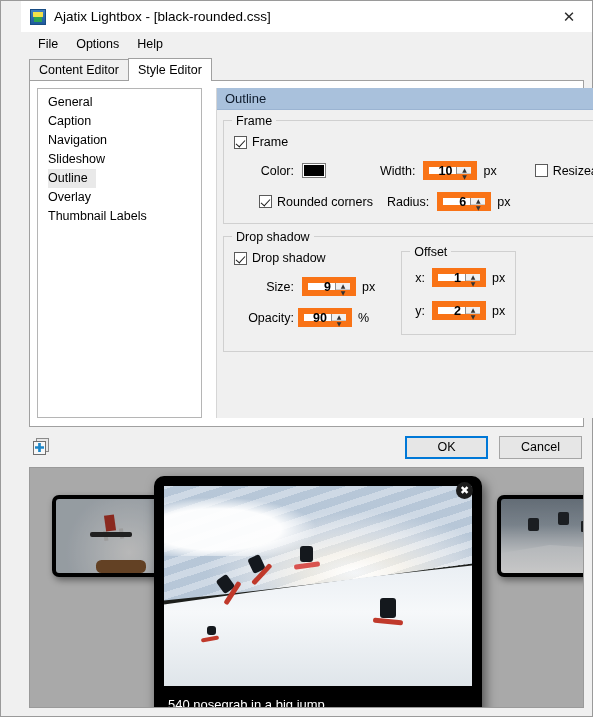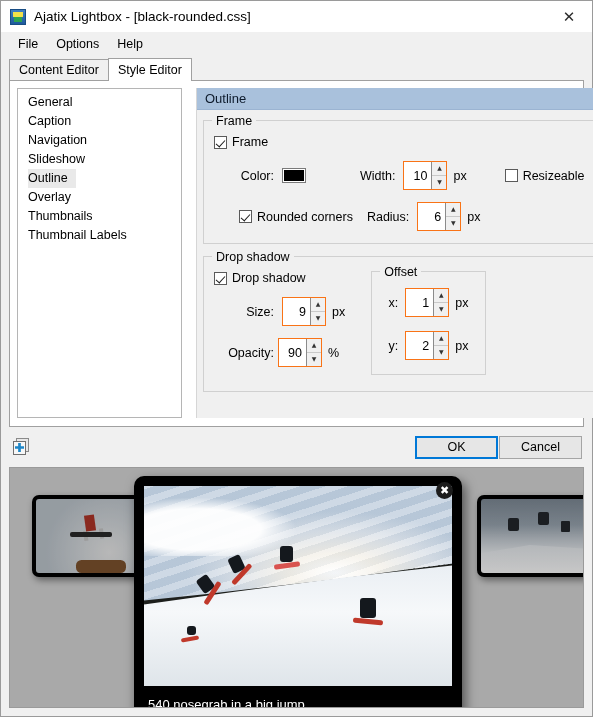--- a/index.html
+++ b/index.html
@@ -14,20 +14,21 @@
   }
 
   
   .window {
     position: relative;
     width: 593px; height: 717px;
     background: #f0f0f0;
     border: 1px solid #9a9a9a;
     display: flex;
     flex-direction: column;
+    padding-left: 20px;
   }
 
   
   .titlebar {
     height: 31px;
     background: #ffffff;
     display: flex;
     align-items: center;
     flex: 0 0 auto;
     position: relative;
@@ -211,24 +212,25 @@
 
   .color-swatch {
     width: 24px; height: 15px;
     background: #000000;
     border: 1px solid #7a7a7a;
     box-shadow: inset 0 0 0 1px #fff;
   }
 
   .spinner {
     display: inline-flex;
-    height: 29px;
-    border: 1px solid #f97316;
+    height: 19px;
+    border: 6px solid #f97316;
     background: #fff;
     flex: 0 0 auto;
+    font-weight: bold;
   }
   .spinner .val {
     width: 27px;
     display: flex;
     align-items: center;
     justify-content: flex-end;
     padding-right: 4px;
     font-size: 12.5px;
     background: #fff;
     color: #000;
@@ -274,21 +276,21 @@
     width: 13px; height: 14px;
     background: #f7f7f7;
     border: 1px solid #6f6f6f;
   }
   .copy-icon .plus {
     position: absolute; left: 2px; top: 5px;
     width: 9px; height: 9px;
     background: #1d86c8;
     clip-path: polygon(35% 0,65% 0,65% 35%,100% 35%,100% 65%,65% 65%,65% 100%,35% 100%,35% 65%,0 65%,0 35%,35% 35%);
   }
-  .btn-group { margin-left: auto; display: flex; gap: 1px; }
+  .btn-group { margin-left: auto; display: flex; gap: 11px; }
   .btn {
     width: 83px; height: 23px;
     border: 1px solid #a5a5a5;
     background: #e6e6e6;
     display: flex; align-items: center; justify-content: center;
     font-size: 12.5px;
     color: #000;
   }
   .btn.default {
     border: 2px solid #0078d7;
@@ -483,21 +485,20 @@
 
   <div class="dialog-body">
 
     <div class="sidebar">
       <div class="side-item">General</div>
       <div class="side-item">Caption</div>
       <div class="side-item">Navigation</div>
       <div class="side-item">Slideshow</div>
       <div class="side-item selected">Outline</div>
       <div class="side-item">Overlay</div>
-      <div class="side-item">Thumbnails</div>
       <div class="side-item">Thumbnail Labels</div>
     </div>
 
     <div class="panel">
       <div class="panel-header">Outline</div>
 
       <div class="panel-inner">
 
         <div class="groupbox">
           <div class="gb-label">Frame</div>

